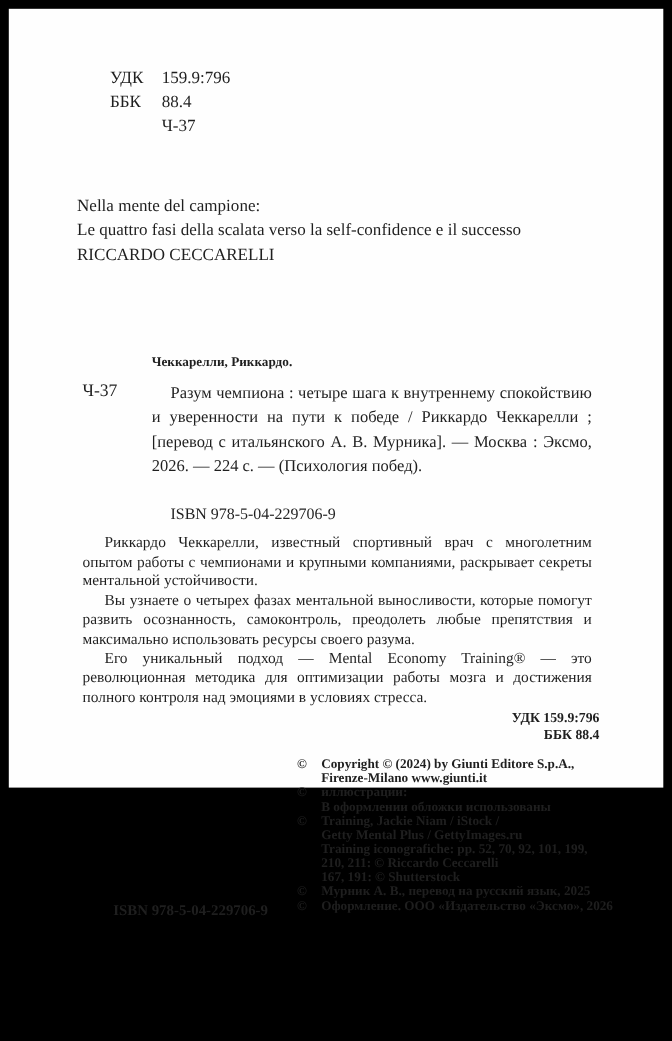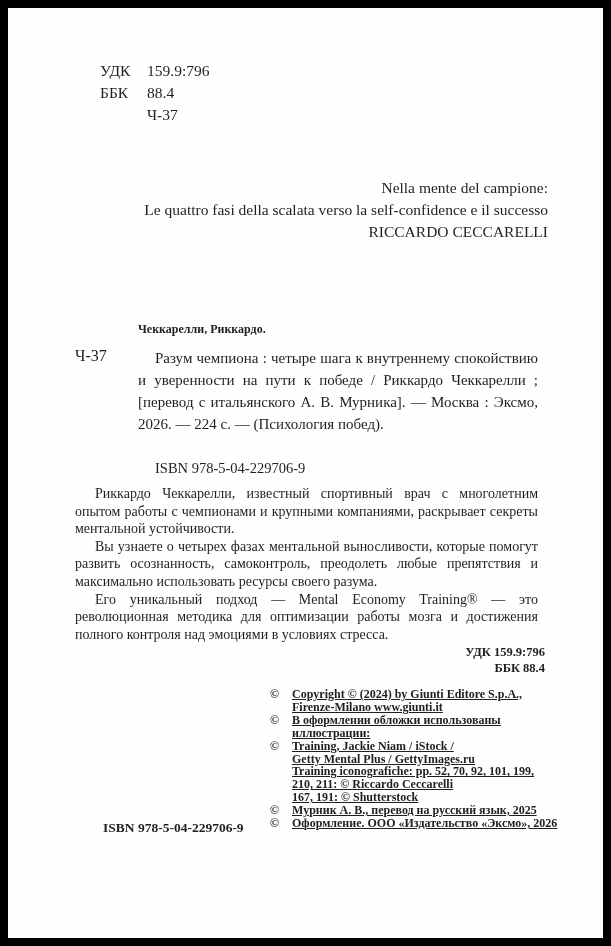--- a/index.html
+++ b/index.html
@@ -6,32 +6,32 @@
   .scan{
     position:relative;
     width:611px;height:946px;
     background:#000;
     font-family:"Liberation Serif","DejaVu Serif",serif;
     color:#1f1f1f;
     overflow:hidden;
   }
   .sheet{
     position:absolute;left:8px;top:8px;
-    width:595px;height:930px;
+    width:595px;height:708px;
     background:#fefefe;
   }
   .blk{position:absolute;}
 
   
   .top-codes{left:92px;top:52px;font-size:15.5px;line-height:22px;}
   .top-codes .val-indent{padding-left:47px;}
   .top-codes .lbl{display:inline-block;width:47px;}
 
   
-  .orig-title{left:78px;top:169px;width:462px;text-align:right;
+  .orig-title{left:62px;top:169px;width:462px;text-align:left;
     font-size:15.5px;line-height:22px;}
 
   
   .author-head{left:130px;top:314px;font-size:12px;font-weight:bold;}
   .card-code{left:67px;top:339px;font-size:16px;}
   .card-desc{left:130px;top:339px;width:400px;font-size:15px;line-height:22px;
     text-align:justify;text-indent:17px;}
   .isbn-mid{left:147px;top:452px;font-size:14.5px;}
 
   
@@ -40,21 +40,21 @@
   .annotation p{margin:0;text-indent:20px;}
 
   
   .bottom-codes{right:58px;top:637px;text-align:right;
     font-size:12.5px;line-height:15.5px;font-weight:bold;}
 
   
   .copyright{left:262px;top:680px;font-size:12px;line-height:12.9px;font-weight:bold;}
   .cr-item{display:flex;margin:0;}
   .cr-mark{width:22px;flex:0 0 22px;}
-  .cr-text{white-space:nowrap;text-decoration:underline;}
+  .cr-text{white-space:nowrap;}
 
   
   .isbn-bottom{left:95px;top:812px;font-size:13.5px;font-weight:bold;}
 </style>
 </head>
 <body>
 
 <div class="scan">
   <div class="sheet">
 
@@ -90,22 +90,22 @@
       <div class="cr-item">
         <span class="cr-mark">©</span>
         <span class="cr-text">
           <div>Copyright © (2024) by Giunti Editore S.p.A.,</div>
           <div>Firenze-Milano www.giunti.it</div>
         </span>
       </div>
       <div class="cr-item">
         <span class="cr-mark">©</span>
         <span class="cr-text">
+          <div>иллюстрации:</div>
           <div>В оформлении обложки использованы</div>
-          <div>иллюстрации:</div>
         </span>
       </div>
       <div class="cr-item">
         <span class="cr-mark">©</span>
         <span class="cr-text">
           <div>Training, Jackie Niam / iStock /</div>
           <div>Getty Mental Plus / GettyImages.ru</div>
           <div>Training iconografiche: pp. 52, 70, 92, 101, 199,</div>
           <div>210, 211: © Riccardo Ceccarelli</div>
           <div>167, 191: © Shutterstock</div>

